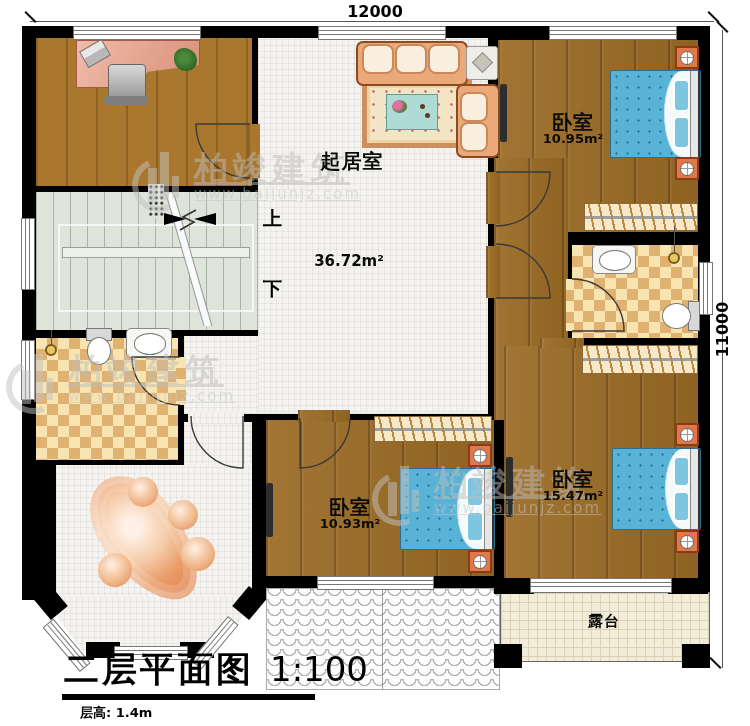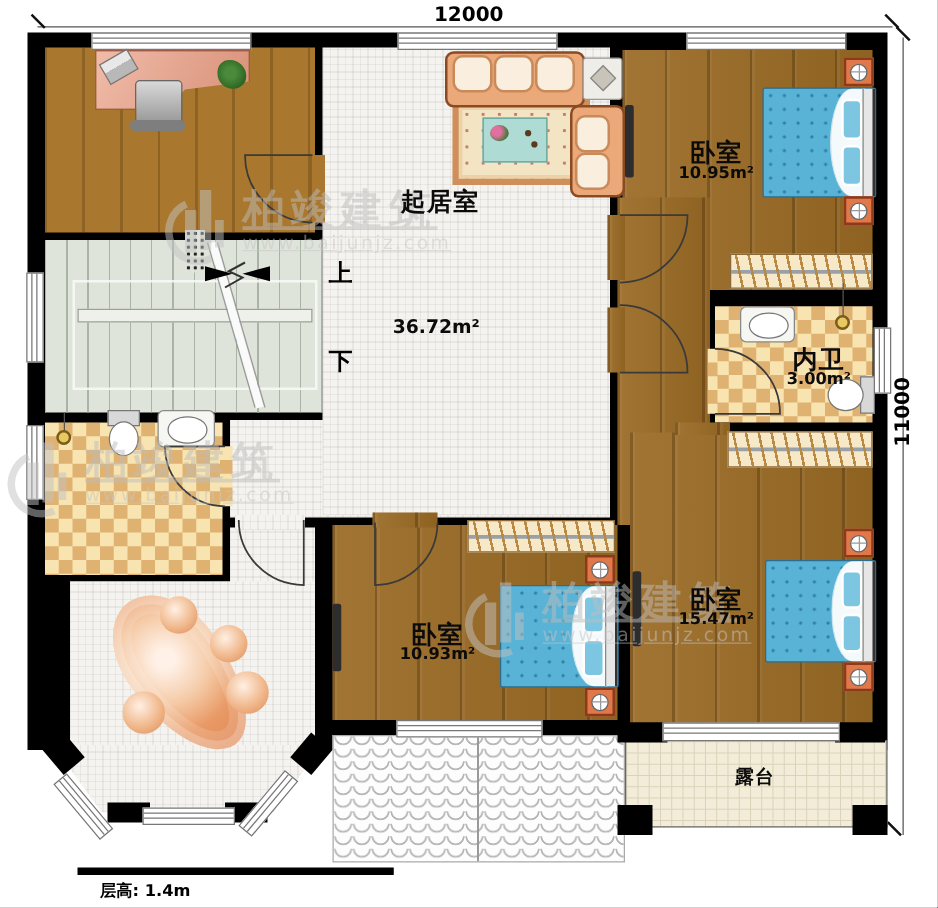--- a/index.html
+++ b/index.html
@@ -274,34 +274,34 @@
   <div class="lbl" style="left:289px;top:254px;width:120px;">
     <div class="a" style="font-size:15px;">36.72m²</div>
   </div>
   <div class="updown" style="left:263px;top:206px;">上</div>
   <div class="updown" style="left:263px;top:276px;">下</div>
 
   <div class="lbl" style="left:513px;top:113px;width:120px;">
     <div class="n">卧室</div>
     <div class="a">10.95m²</div>
   </div>
-  <div class="lbl" style="left:600px;top:278px;width:110px;">
-    <div class="n">内卫</div>
-    <div class="a">3.00m²</div>
-  </div>
   <div class="lbl" style="left:290px;top:498px;width:120px;">
     <div class="n">卧室</div>
     <div class="a">10.93m²</div>
   </div>
   <div class="lbl" style="left:513px;top:470px;width:120px;">
     <div class="n">卧室</div>
     <div class="a">15.47m²</div>
   </div>
   <div class="lbl" style="left:544px;top:612px;width:120px;">
     <div class="n" style="font-size:15px;">露台</div>
   </div>
 
+  <div class="titlerow" style="left:64px;top:646px;">
+    <span class="title-cn">二层平面图</span>
+    <span class="title-scale">1:100</span>
+  </div>
   <div class="abs" style="left:62px;top:694px;width:253px;height:6px;background:#000;"></div>
   <div class="footer" style="left:80px;top:704px;">
     <span>层高: 1.4m</span>
   </div>
 
 </div>
 
 </body></html>

